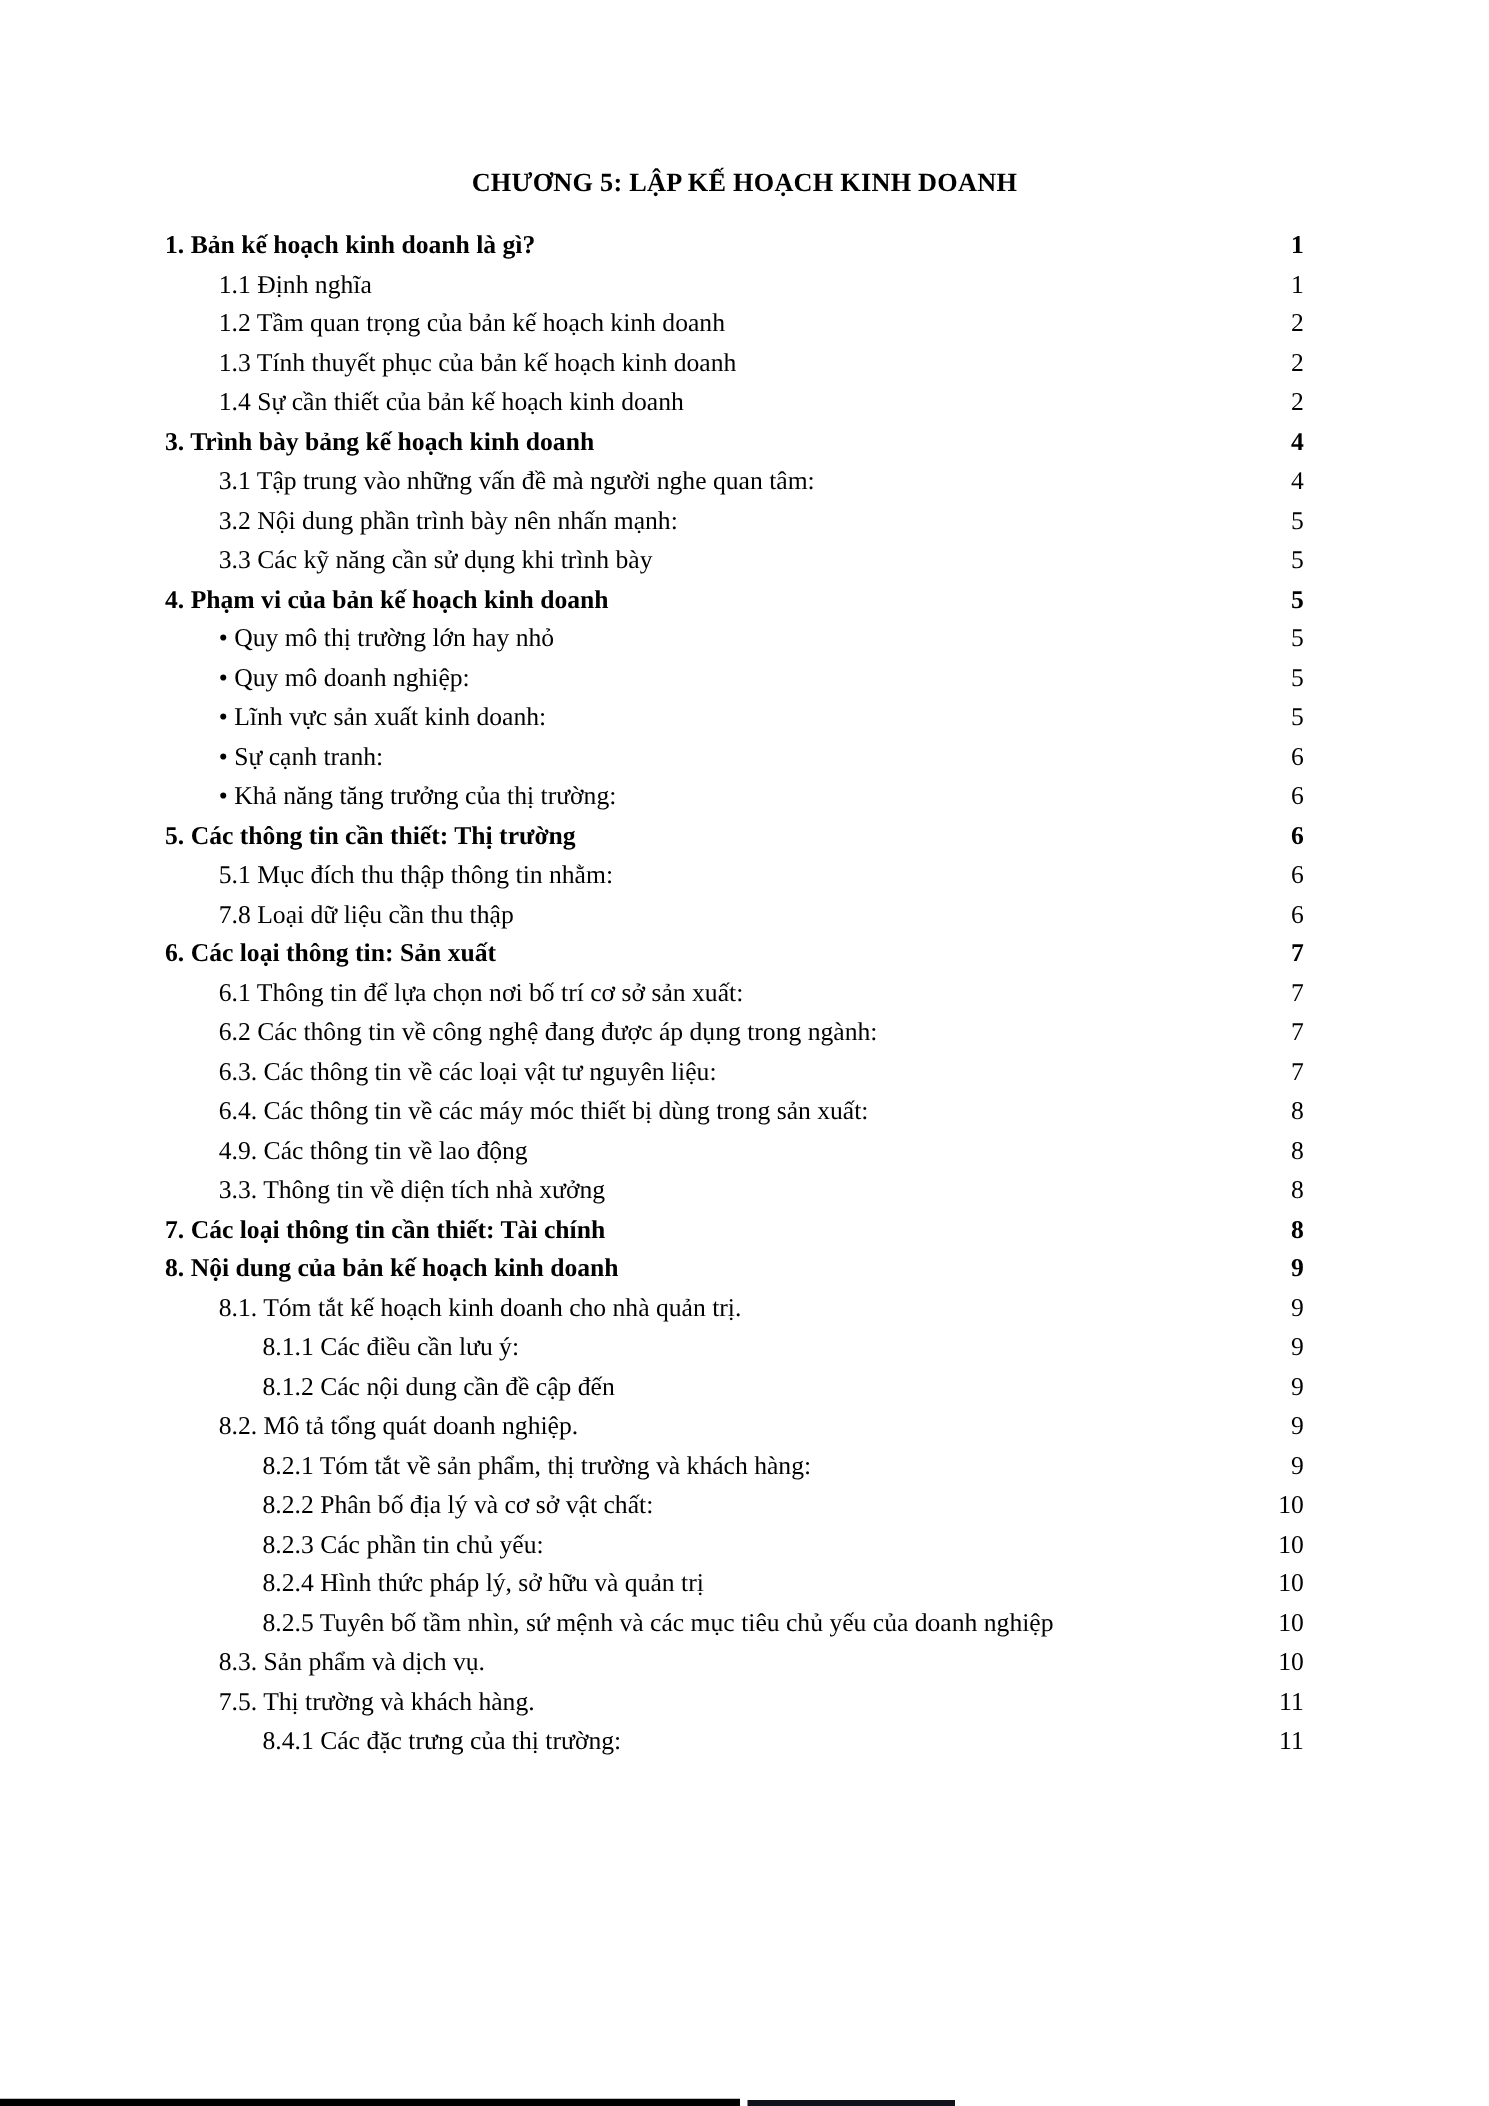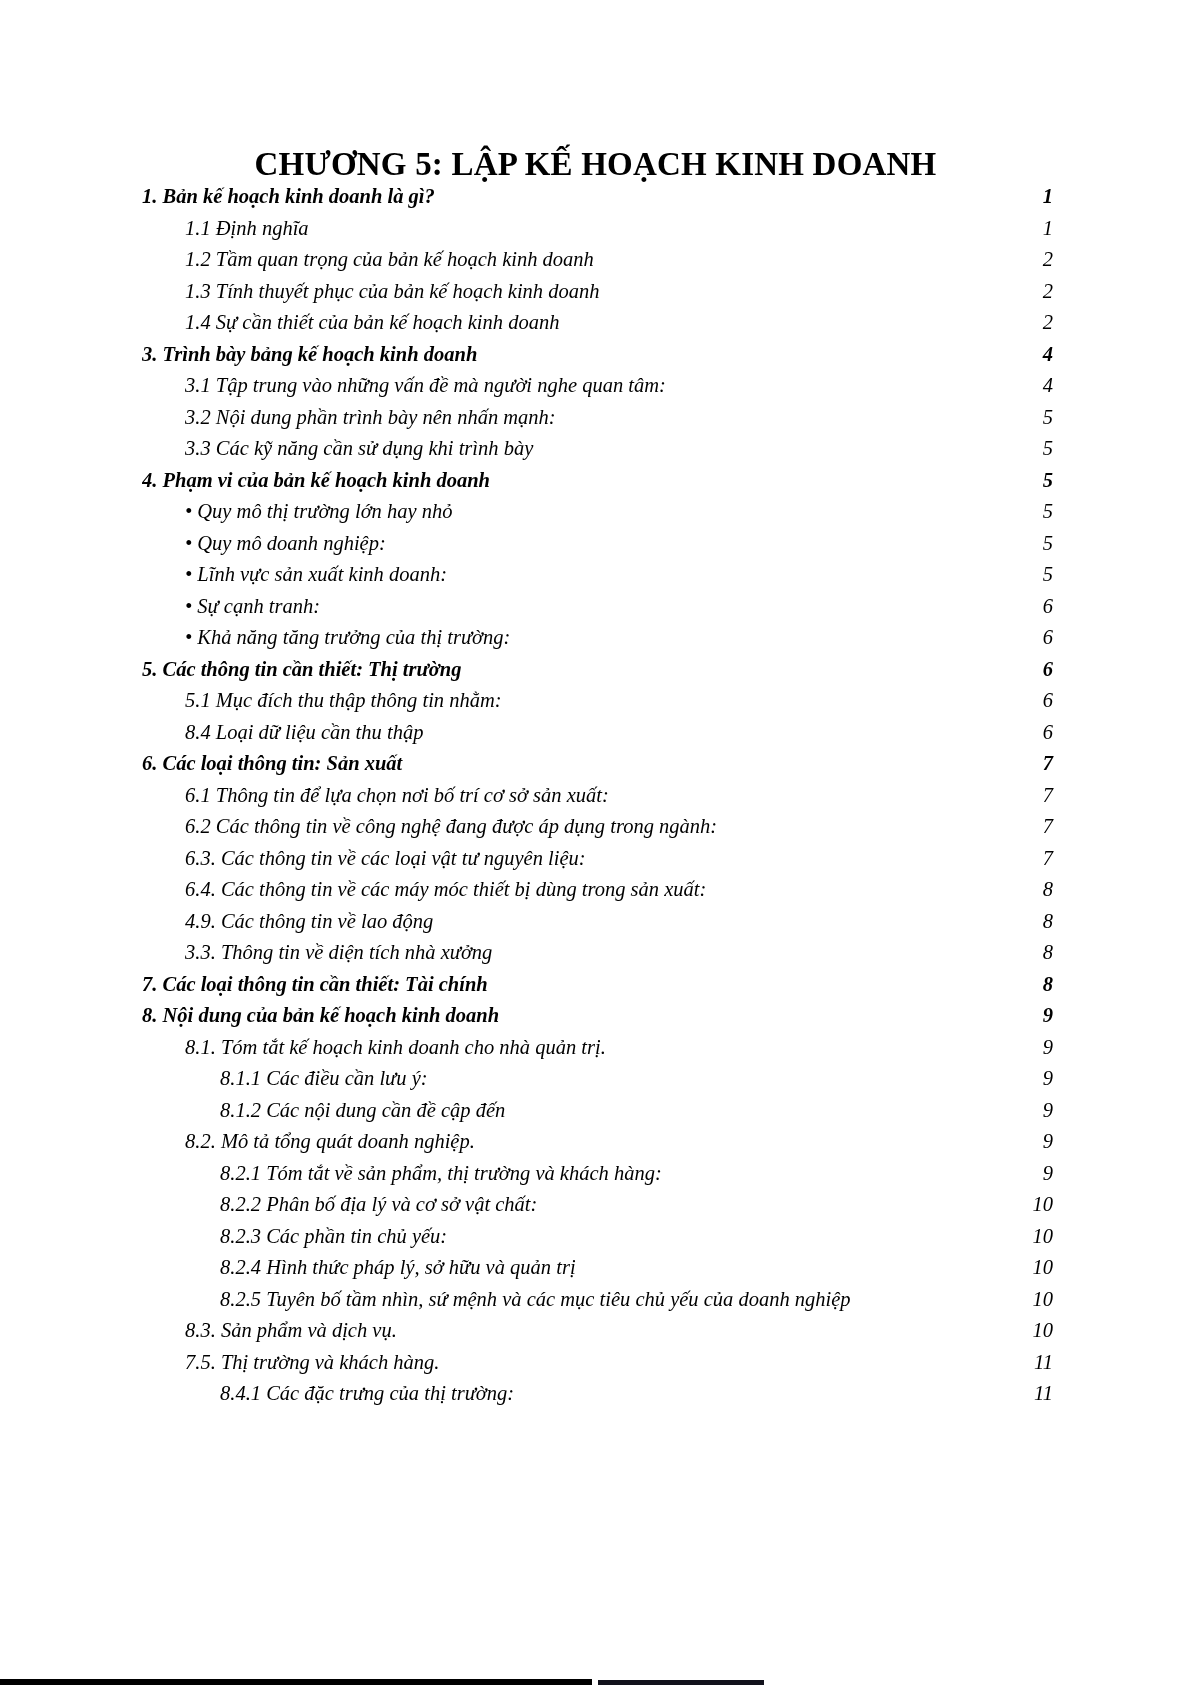--- a/index.html
+++ b/index.html
@@ -10,34 +10,33 @@
   .page {
     position: relative;
     width: 1191px;
     height: 1685px;
     background: #ffffff;
     overflow: hidden;
     font-family: "Liberation Serif", "DejaVu Serif", serif;
     color: #000000;
   }
   .title {
-    margin: 12px;
+    margin: 0;
     padding-top: 134px;
     text-align: center;
-    font-size: 33px;
+    font-size: 21px;
     font-weight: bold;
     letter-spacing: 0.2px;
     color: #000000;
   }
   .toc {
     position: absolute;
     top: 181px;
-    left: 142px;
+    left: 132px;
     width: 911px;
-    font-style: italic;
   }
   .toc-row {
     display: flex;
     justify-content: space-between;
     align-items: baseline;
     height: 31.5px;
     line-height: 31.5px;
     font-size: 20.5px;
     white-space: nowrap;
   }
@@ -137,21 +136,21 @@
       </div>
       <div class="toc-row lvl1 bold">
         <span class="label">5. Các thông tin cần thiết: Thị trường</span>
         <span class="pgnum">6</span>
       </div>
       <div class="toc-row lvl2">
         <span class="label">5.1 Mục đích thu thập thông tin nhằm:</span>
         <span class="pgnum">6</span>
       </div>
       <div class="toc-row lvl2">
-        <span class="label">8.4 Loại dữ liệu cần thu thập</span>
+        <span class="label">7.8 Loại dữ liệu cần thu thập</span>
         <span class="pgnum">6</span>
       </div>
       <div class="toc-row lvl1 bold">
         <span class="label">6. Các loại thông tin: Sản xuất</span>
         <span class="pgnum">7</span>
       </div>
       <div class="toc-row lvl2">
         <span class="label">6.1 Thông tin để lựa chọn nơi bố trí cơ sở sản xuất:</span>
         <span class="pgnum">7</span>
       </div>

